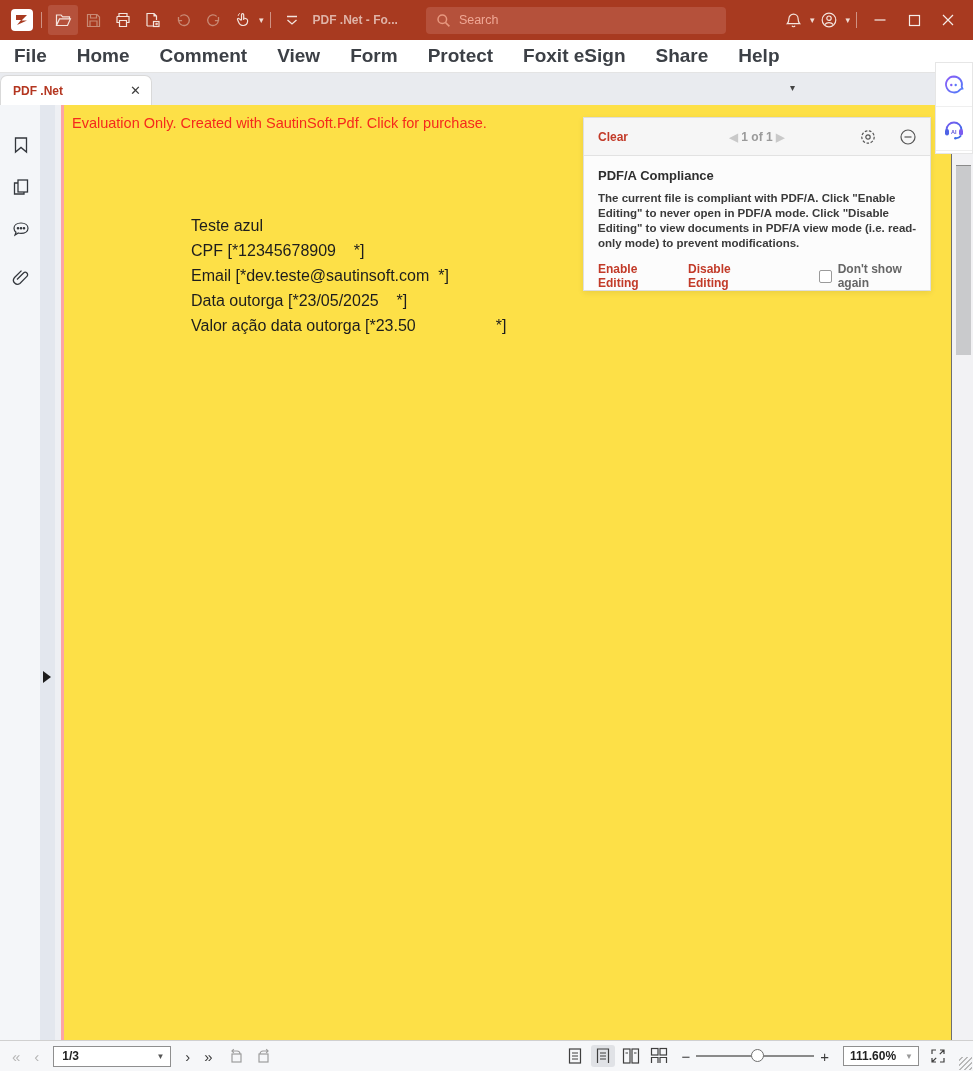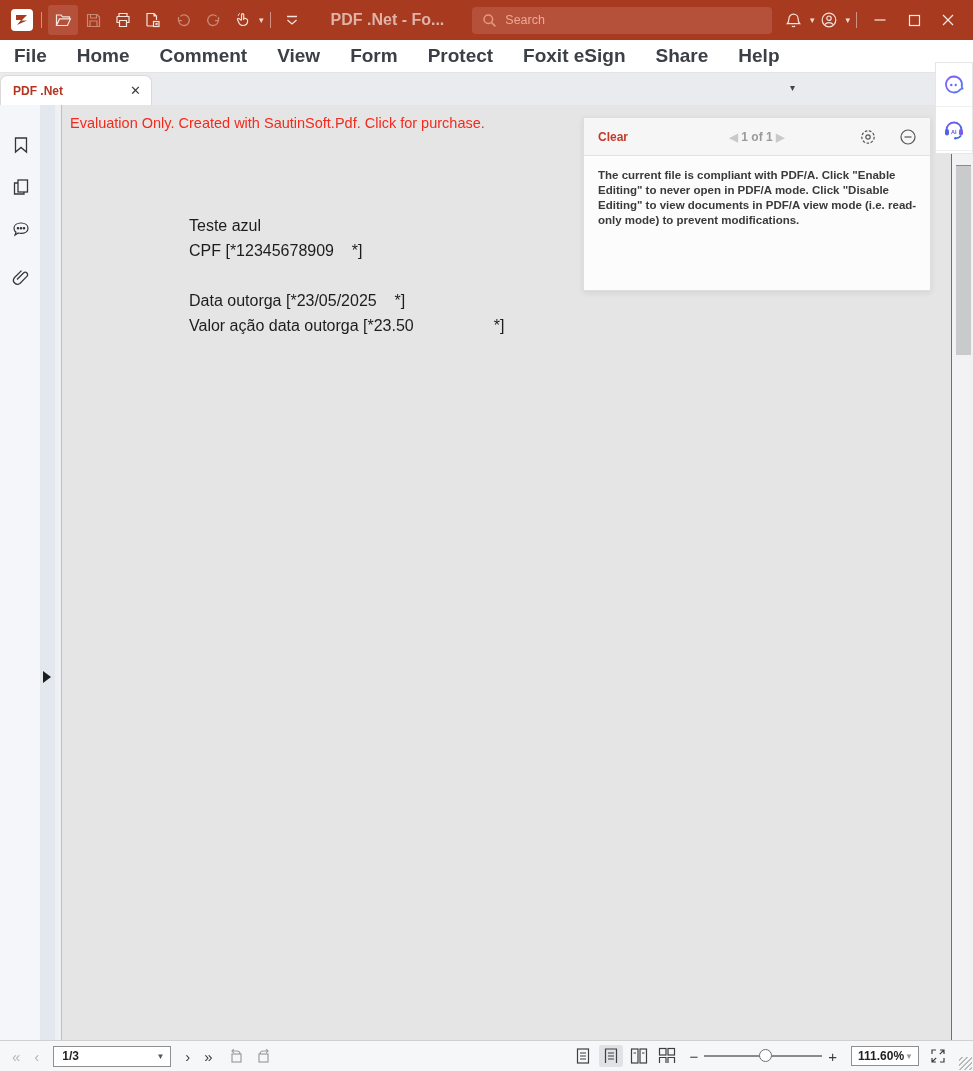--- a/index.html
+++ b/index.html
@@ -8,21 +8,21 @@
   #app { position:relative; width:973px; height:1071px; background:#fff; }
 
   
   .titlebar { position:absolute; left:0; top:0; width:973px; height:40px; background:#A83A20; display:flex; align-items:center; }
   .tb-ico { display:flex; align-items:center; justify-content:center; width:30px; height:30px; color:#F4E4DD; flex:0 0 auto; }
   .tb-ico.faded { color:#C98A75; }
   .tb-ico.boxed { background:#B5513B; border-radius:3px; }
   .tb-div { width:1px; height:16px; background:rgba(255,255,255,.45); margin:0 6px; flex:0 0 auto; }
   .logo-box { width:22px; height:22px; background:#fff; border-radius:4px; margin-left:11px; margin-right:2px; display:flex; align-items:center; justify-content:center; flex:0 0 auto; }
   .caret { color:#F0DCD4; font-size:9px; margin-left:1px; flex:0 0 auto; }
-  .tb-title { color:#DFB3A7; font-size:16px; font-weight:bold; margin-left:24px; white-space:nowrap; flex:0 0 auto; }
+  .tb-title { color:#DFB3A7; font-size:12px; font-weight:bold; margin-left:6px; white-space:nowrap; flex:0 0 auto; }
   .searchpill { position:relative; margin-left:28px; width:300px; height:27px; background:#B5513B; border-radius:4px; display:flex; align-items:center; padding-left:10px; flex:0 0 auto; }
   .searchpill .ph { color:#EFA795; font-size:12.5px; margin-left:8px; }
   .tb-right { margin-left:auto; display:flex; align-items:center; padding-right:8px; }
   .winbtn { width:34px; height:30px; display:flex; align-items:center; justify-content:center; color:#F6ECE8; }
 
   
   .menubar { position:absolute; left:0; top:40px; width:973px; height:33px; background:#fff; border-bottom:1px solid #e4e4e4; display:flex; align-items:center; padding-left:12px; }
   .menu-item { font-size:19px; font-weight:bold; color:#3C4046; margin-right:0; padding:0 15px; white-space:nowrap; }
   .menu-item:first-child { padding-left:2px; }
 
@@ -43,21 +43,21 @@
   .aibox { width:36px; height:44px; display:flex; align-items:center; justify-content:center; border-bottom:1px solid #efefef; }
 
   
   .sidebar { position:absolute; left:0; top:105px; width:61px; height:935px; background:#F4F6F9; }
   .sidebar .strip { position:absolute; left:40px; top:0; width:15px; height:935px; background:#E3E7EE; }
   .sidebar .strip2 { position:absolute; left:55px; top:0; width:6px; height:935px; background:#EEF0F4; }
   .side-ico { position:absolute; left:11px; width:20px; height:20px; color:#33373D; }
   .panel-handle { position:absolute; left:43px; top:566px; width:0; height:0; border-top:6px solid transparent; border-bottom:6px solid transparent; border-left:8px solid #1c1c1c; }
 
   
-  .viewport { position:absolute; left:61px; top:105px; width:891px; height:935px; background:#e5e5e5; border-left:1px solid #fca5a5; border-right:1px solid #6F6F6F; }
+  .viewport { position:absolute; left:61px; top:105px; width:891px; height:935px; background:#fde047; border-left:3px solid #fca5a5; border-right:1px solid #6F6F6F; }
   .watermark { position:absolute; left:8px; top:10px; color:#F5291C; font-size:14.5px; white-space:pre; }
   .doc-line { position:absolute; left:127px; color:#1d1d1d; font-size:16px; white-space:pre; }
 
   
   .vscroll { position:absolute; left:952px; top:105px; width:21px; height:935px; background:#F2F2F4; }
   .vthumb { position:absolute; left:4px; top:60px; width:15px; height:190px; background:#C9CACC; border-top:1px solid #8a8a8a; }
 
   
   .panel { position:absolute; left:583px; top:117px; width:348px; height:174px; background:#FCFCFC; border:1px solid #DEDEDE; box-shadow:0 2px 6px rgba(0,0,0,.08); z-index:20; }
   .panel-head { position:relative; height:38px; background:#F6F6F6; border-bottom:1px solid #E2E2E2; display:flex; align-items:center; }
@@ -83,21 +83,21 @@
   .pagebox .val { font-size:12px; font-weight:bold; color:#222; margin-left:8px; }
   .pagebox .dd { margin-left:auto; margin-right:6px; font-size:8px; color:#555; }
   .sb-rot { width:18px; height:18px; color:#9D9D9D; margin-right:10px; }
   .sb-right { position:absolute; right:26px; top:0; height:30px; display:flex; align-items:center; }
   .lay-ico { width:24px; height:22px; display:flex; align-items:center; justify-content:center; color:#3F3F3F; margin-right:4px; border-radius:3px; }
   .lay-ico.active { background:#E0E2E6; }
   .zoom-minus,.zoom-plus { font-size:15px; color:#3C3C3C; margin:0 6px; }
   .slider { position:relative; width:118px; height:14px; }
   .slider .track { position:absolute; left:0; right:0; top:6px; height:2px; background:#8A8A8A; }
   .slider .thumb { position:absolute; left:46%; top:0; width:13px; height:13px; border-radius:50%; background:#fff; border:1.5px solid #6F6F6F; }
-  .zoombox { width:68px; height:20px; background:#fff; border:1px solid #8F8F8F; display:flex; align-items:center; margin-left:8px; margin-right:10px; }
+  .zoombox { width:76px; height:20px; background:#fff; border:1px solid #8F8F8F; display:flex; align-items:center; margin-left:8px; margin-right:10px; }
   .zoombox .val { font-size:12px; font-weight:bold; color:#222; margin-left:6px; }
   .zoombox .dd { margin-left:auto; margin-right:5px; font-size:8px; color:#999; }
   .expand-ico { width:18px; height:18px; color:#3F3F3F; }
   .grip { position:absolute; right:1px; bottom:1px; width:13px; height:13px;
           background:repeating-linear-gradient(135deg, transparent 0 2px, #B9B9B9 2px 3.5px); }
   svg { display:block; }
 </style>
 </head>
 <body>
 
@@ -281,20 +281,21 @@
           <path d="M6 12.5 12.5 6a2.4 2.4 0 0 1 3.4 3.4l-7 7a4 4 0 0 1-5.6-5.6L10.5 3.6"></path>
         </svg>
     </div>
     <div class="panel-handle"></div>
   </div>
 
   <div class="viewport">
     <div class="watermark">Evaluation Only. Created with SautinSoft.Pdf. Click for purchase.</div>
     <div class="doc-line" style="top:112px">Teste azul</div>
     <div class="doc-line" style="top:137px">CPF [*12345678909    *]</div>
+    <div class="doc-line" style="top:162px">Email [*dev.teste@sautinsoft.com  *]</div>
     <div class="doc-line" style="top:187px">Data outorga [*23/05/2025    *]</div>
     <div class="doc-line" style="top:212px">Valor ação data outorga [*23.50                  *]</div>
   </div>
 
   <div class="panel">
     <div class="panel-head">
       <span class="panel-clear">Clear</span>
       <span class="panel-pager">
         <span class="pg-arrow">◀</span>
         <span>1 of 1</span>
@@ -307,21 +308,28 @@
           </svg>
       </span>
       <span class="panel-min">
         <svg width="20" height="20" viewBox="0 0 20 20" fill="none" stroke="currentColor" stroke-width="1.2">
             <circle cx="10" cy="10" r="7"></circle>
             <path d="M6.5 10h7"></path>
           </svg>
       </span>
     </div>
     <div class="panel-body">
+      <div class="panel-title">PDF/A Compliance</div>
       <div class="panel-text">The current file is compliant with PDF/A. Click "Enable Editing" to never open in PDF/A mode. Click "Disable Editing" to view documents in PDF/A view mode (i.e. read-only mode) to prevent modifications.</div>
+      <div class="panel-links">
+        <span class="plink">Enable Editing</span>
+        <span class="plink">Disable Editing</span>
+        <span class="pcheck"></span>
+        <span class="pchecklabel">Don't show again</span>
+      </div>
     </div>
   </div>
 
   <div class="vscroll">
     <div class="vthumb"></div>
   </div>
 
   <div class="statusbar">
     <div class="sb-left">
       <span class="sb-nav dis">«</span>

